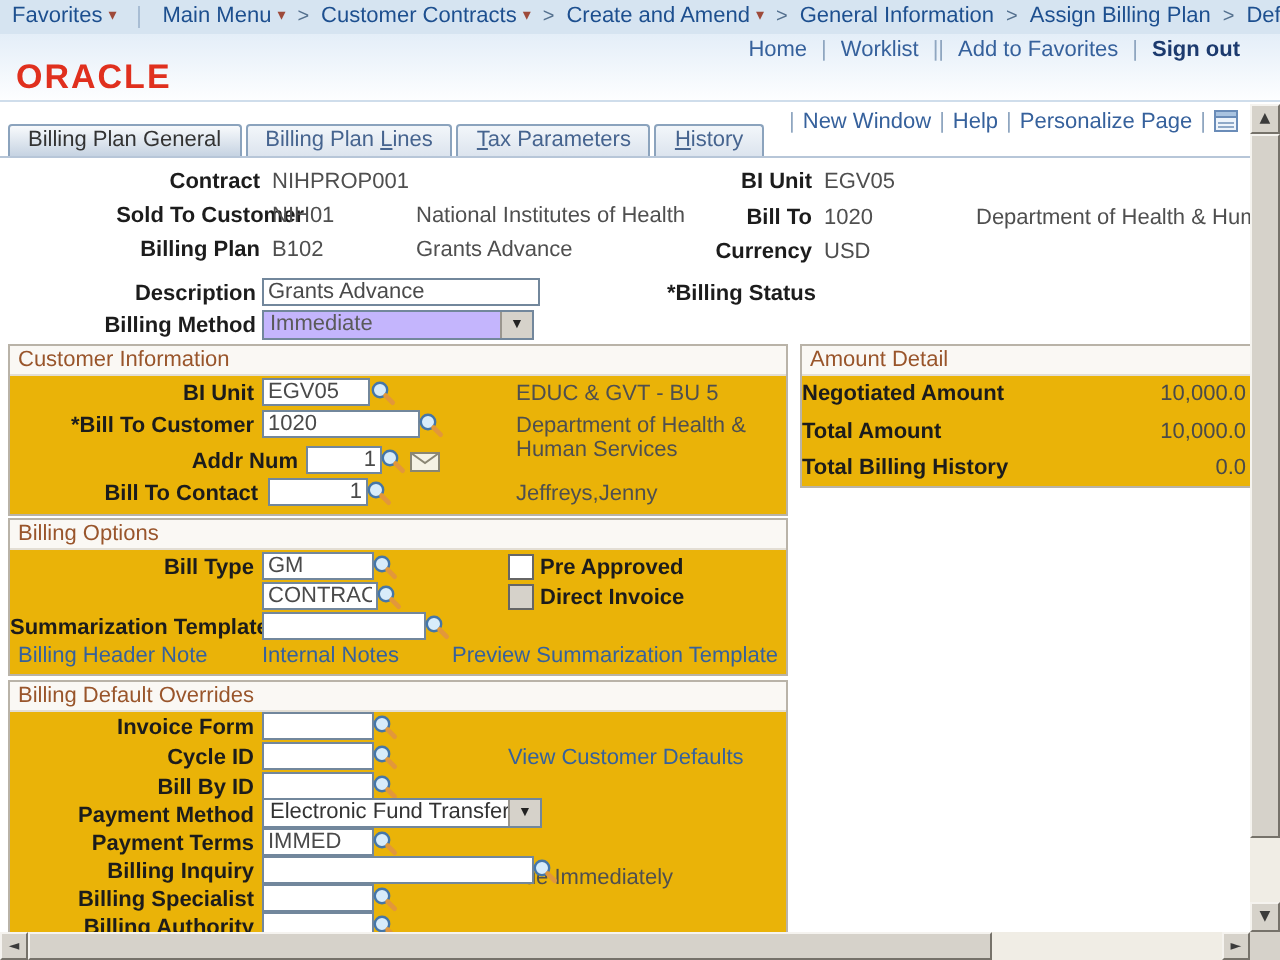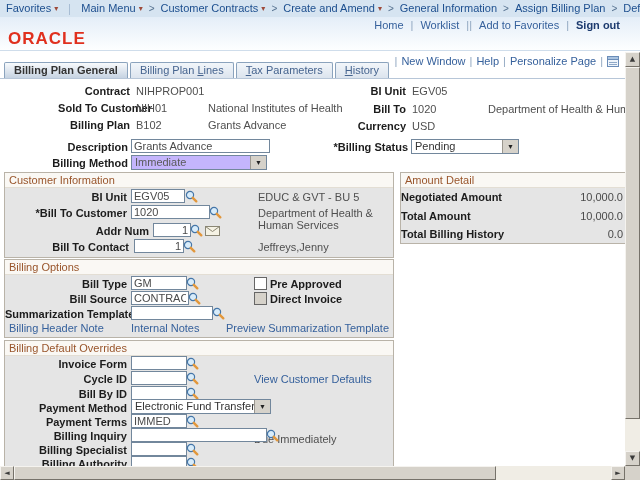--- a/index.html
+++ b/index.html
@@ -22,42 +22,42 @@
         font-size:17px;letter-spacing:1px;}
   .hr1{position:absolute;left:0;top:50px;width:640px;height:1px;background:#cfddeb;}
   .pagelinks{position:absolute;top:55px;right:21px;color:#36619c;white-space:nowrap;}
   .pagelinks .pipe{color:#8fa6c0;margin:0 4px;}
   .picon{display:inline-block;vertical-align:-2px;}
   
   .tabs{position:absolute;left:4px;top:62px;height:16px;white-space:nowrap;}
   .tab{display:inline-block;height:15px;line-height:15px;padding:0 9px;margin-right:2px;
        border:1px solid #8ba3bd;border-bottom:none;border-radius:2px 2px 0 0;
        background:linear-gradient(#f2f6fa,#dce4ee);color:#46648f;cursor:pointer;vertical-align:bottom;}
-  .tab.active{background:linear-gradient(#f8fafc,#c6d3e2);color:#333;font-weight:bold;}
+  .tab.active{background:linear-gradient(#f8fafc,#c6d3e2);color:#333;font-weight:normal;}
   .tab .key{text-decoration:underline;}
   .tabline{position:absolute;left:0;top:78px;width:625px;height:1px;background:#b7c6d8;}
   
   .lbl{position:absolute;font-weight:bold;color:#1c1c1c;text-align:right;white-space:nowrap;}
   .val{position:absolute;color:#4f4f4f;white-space:nowrap;}
   .desc{position:absolute;color:#4f4f4f;}
   .link{position:absolute;color:#36619c;cursor:pointer;white-space:nowrap;}
   .ti{position:absolute;height:12px;border:1px solid #72879c;background:#fff;color:#4a4a4a;
       font-family:"Liberation Sans",sans-serif;font-size:11px;padding:0 2px;margin:0;}
   .ti.num{text-align:right;}
   .lookup{position:absolute;width:13px;height:13px;cursor:pointer;}
   .sel{position:absolute;height:15px;border:1px solid #72879c;background:#fff;box-sizing:border-box;cursor:default;}
   .sel .st{position:absolute;left:3px;top:0;line-height:13px;color:#333;white-space:nowrap;}
   .sel .sa{position:absolute;right:0;top:0;width:15px;height:13px;background:#d6d2ca;
            border-left:1px solid #9a968e;color:#222;font-size:7px;text-align:center;line-height:13px;cursor:pointer;}
   .sel.disabled{background:#c4b5fd;}
   .sel.disabled .st{color:#5a5a5a;}
   .cb{position:absolute;width:11px;height:11px;background:#fff;border:1px solid #666;cursor:pointer;}
   .cb.disabled{background:#d6d2ca;}
   
-  .gbox{position:absolute;border:1px solid #b9b3a8;background:#e5e5e5;}
+  .gbox{position:absolute;border:1px solid #b9b3a8;background:#eab308;}
   .gtitle{position:absolute;left:0;top:0;right:0;height:14px;line-height:14px;padding-left:4px;
           background:#faf8f4;border-bottom:1px solid #e3ded4;color:var(--section-title-brown,#99552b);}
   .albl{position:absolute;left:0;width:150px;text-align:left;font-weight:bold;color:#1c1c1c;white-space:nowrap;}
   .amt{position:absolute;right:18px;text-align:right;color:#4a4a4a;white-space:nowrap;}
   
   .vsb{position:absolute;left:625px;top:52px;width:15px;height:414px;background:#f0ede5;}
   .hsb{position:absolute;left:0;top:466px;width:625px;height:14px;background:#f0ede5;}
   .sb-btn{position:absolute;background:#d6d2ca;border:1px solid;border-color:#f5f3ef #76726a #76726a #f5f3ef;
           box-sizing:border-box;color:#3b3b3b;text-align:center;font-size:7px;line-height:12px;cursor:pointer;
           font-family:"DejaVu Sans",sans-serif;}
@@ -110,24 +110,20 @@
 
   <span class="lbl" style="left:0;top:119px;width:130px;">Billing Plan</span>
   <span class="val" style="left:136px;top:119px;">B102</span>
   <span class="desc" style="left:208px;top:119px;white-space:nowrap;">Grants Advance</span>
   <span class="lbl" style="left:280px;top:120px;width:126px;">Currency</span>
   <span class="val" style="left:412px;top:120px;">USD</span>
 
   <span class="lbl" style="left:0;top:141px;width:128px;">Description</span>
   <input class="ti" style="left: 131px; top: 139px; width: 133px;" value="Grants Advance">
   <span class="lbl" style="left:280px;top:141px;width:128px;">*Billing Status</span>
-  <div class="sel" style="left:411px;top:139px;width:108px;">
-    <span class="st">Pending</span>
-    <span class="sa">▼</span>
-  </div>
   <span class="lbl" style="left:0;top:157px;width:128px;">Billing Method</span>
   <div class="sel disabled" style="left:131px;top:155px;width:136px;">
     <span class="st">Immediate</span>
     <span class="sa">▼</span>
   </div>
 
   <div class="gbox" style="left:4px;top:172px;width:388px;height:84px;">
     <div class="gtitle">Customer Information</div>
     <span class="lbl" style="left:0;top:18px;width:122px;">BI Unit</span>
     <input class="ti" style="left: 126px; top: 16px; width: 48px;" value="EGV05">
@@ -179,21 +175,20 @@
     <div class="gtitle">Billing Options</div>
     <span class="lbl" style="left:0;top:18px;width:122px;">Bill Type</span>
     <input class="ti" style="left: 126px; top: 16px; width: 50px;" value="GM">
     <svg class="lookup" style="left:181px;top:17px;" viewBox="0 0 13 13">
         <circle cx="5" cy="5" r="3.6" fill="#d8ecfa" stroke="#4576a8" stroke-width="1.2"></circle>
         <line x1="7.8" y1="7.8" x2="11.3" y2="11.3" stroke="#e2973b" stroke-width="2.4" stroke-linecap="round"></line>
       </svg>
     <span class="cb" style="left:249px;top:17px;"></span>
     <span class="lbl" style="left:265px;top:18px;text-align:left;">Pre Approved</span>
 
-    <span class="lbl" style="left:0;top:33px;width:122px;">Bill Source</span>
     <input class="ti" style="left: 126px; top: 31px; width: 52px;" value="CONTRACTS">
     <svg class="lookup" style="left:183px;top:32px;" viewBox="0 0 13 13">
         <circle cx="5" cy="5" r="3.6" fill="#d8ecfa" stroke="#4576a8" stroke-width="1.2"></circle>
         <line x1="7.8" y1="7.8" x2="11.3" y2="11.3" stroke="#e2973b" stroke-width="2.4" stroke-linecap="round"></line>
       </svg>
     <span class="cb disabled" style="left:249px;top:32px;"></span>
     <span class="lbl" style="left:265px;top:33px;text-align:right;">Direct Invoice</span>
 
     <span class="lbl" style="left:0;top:48px;width:122px;">Summarization Template ID</span>
     <input class="ti" style="left: 126px; top: 46px; width: 76px;" value="">

